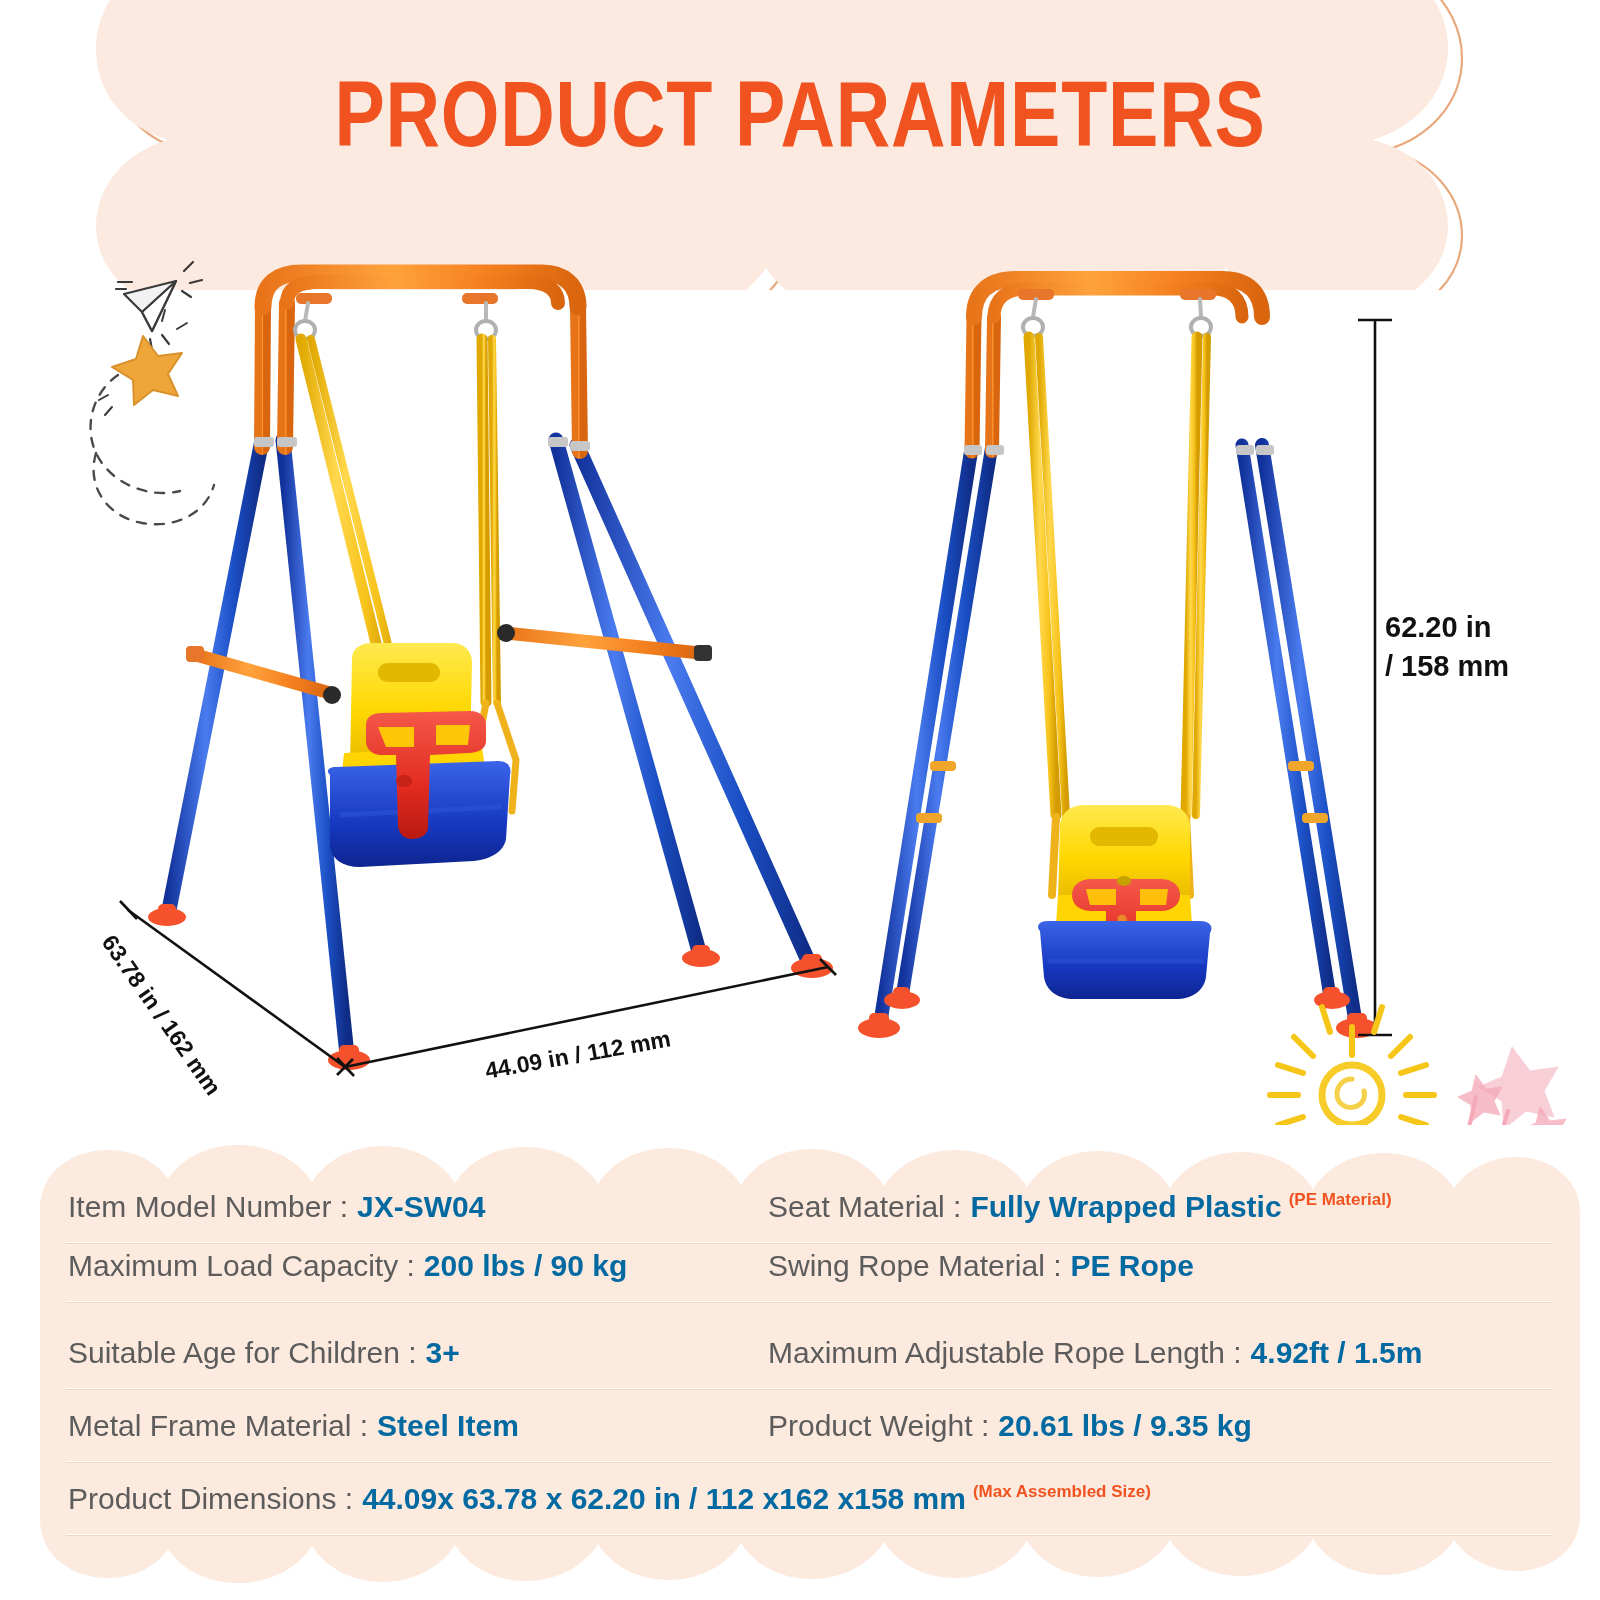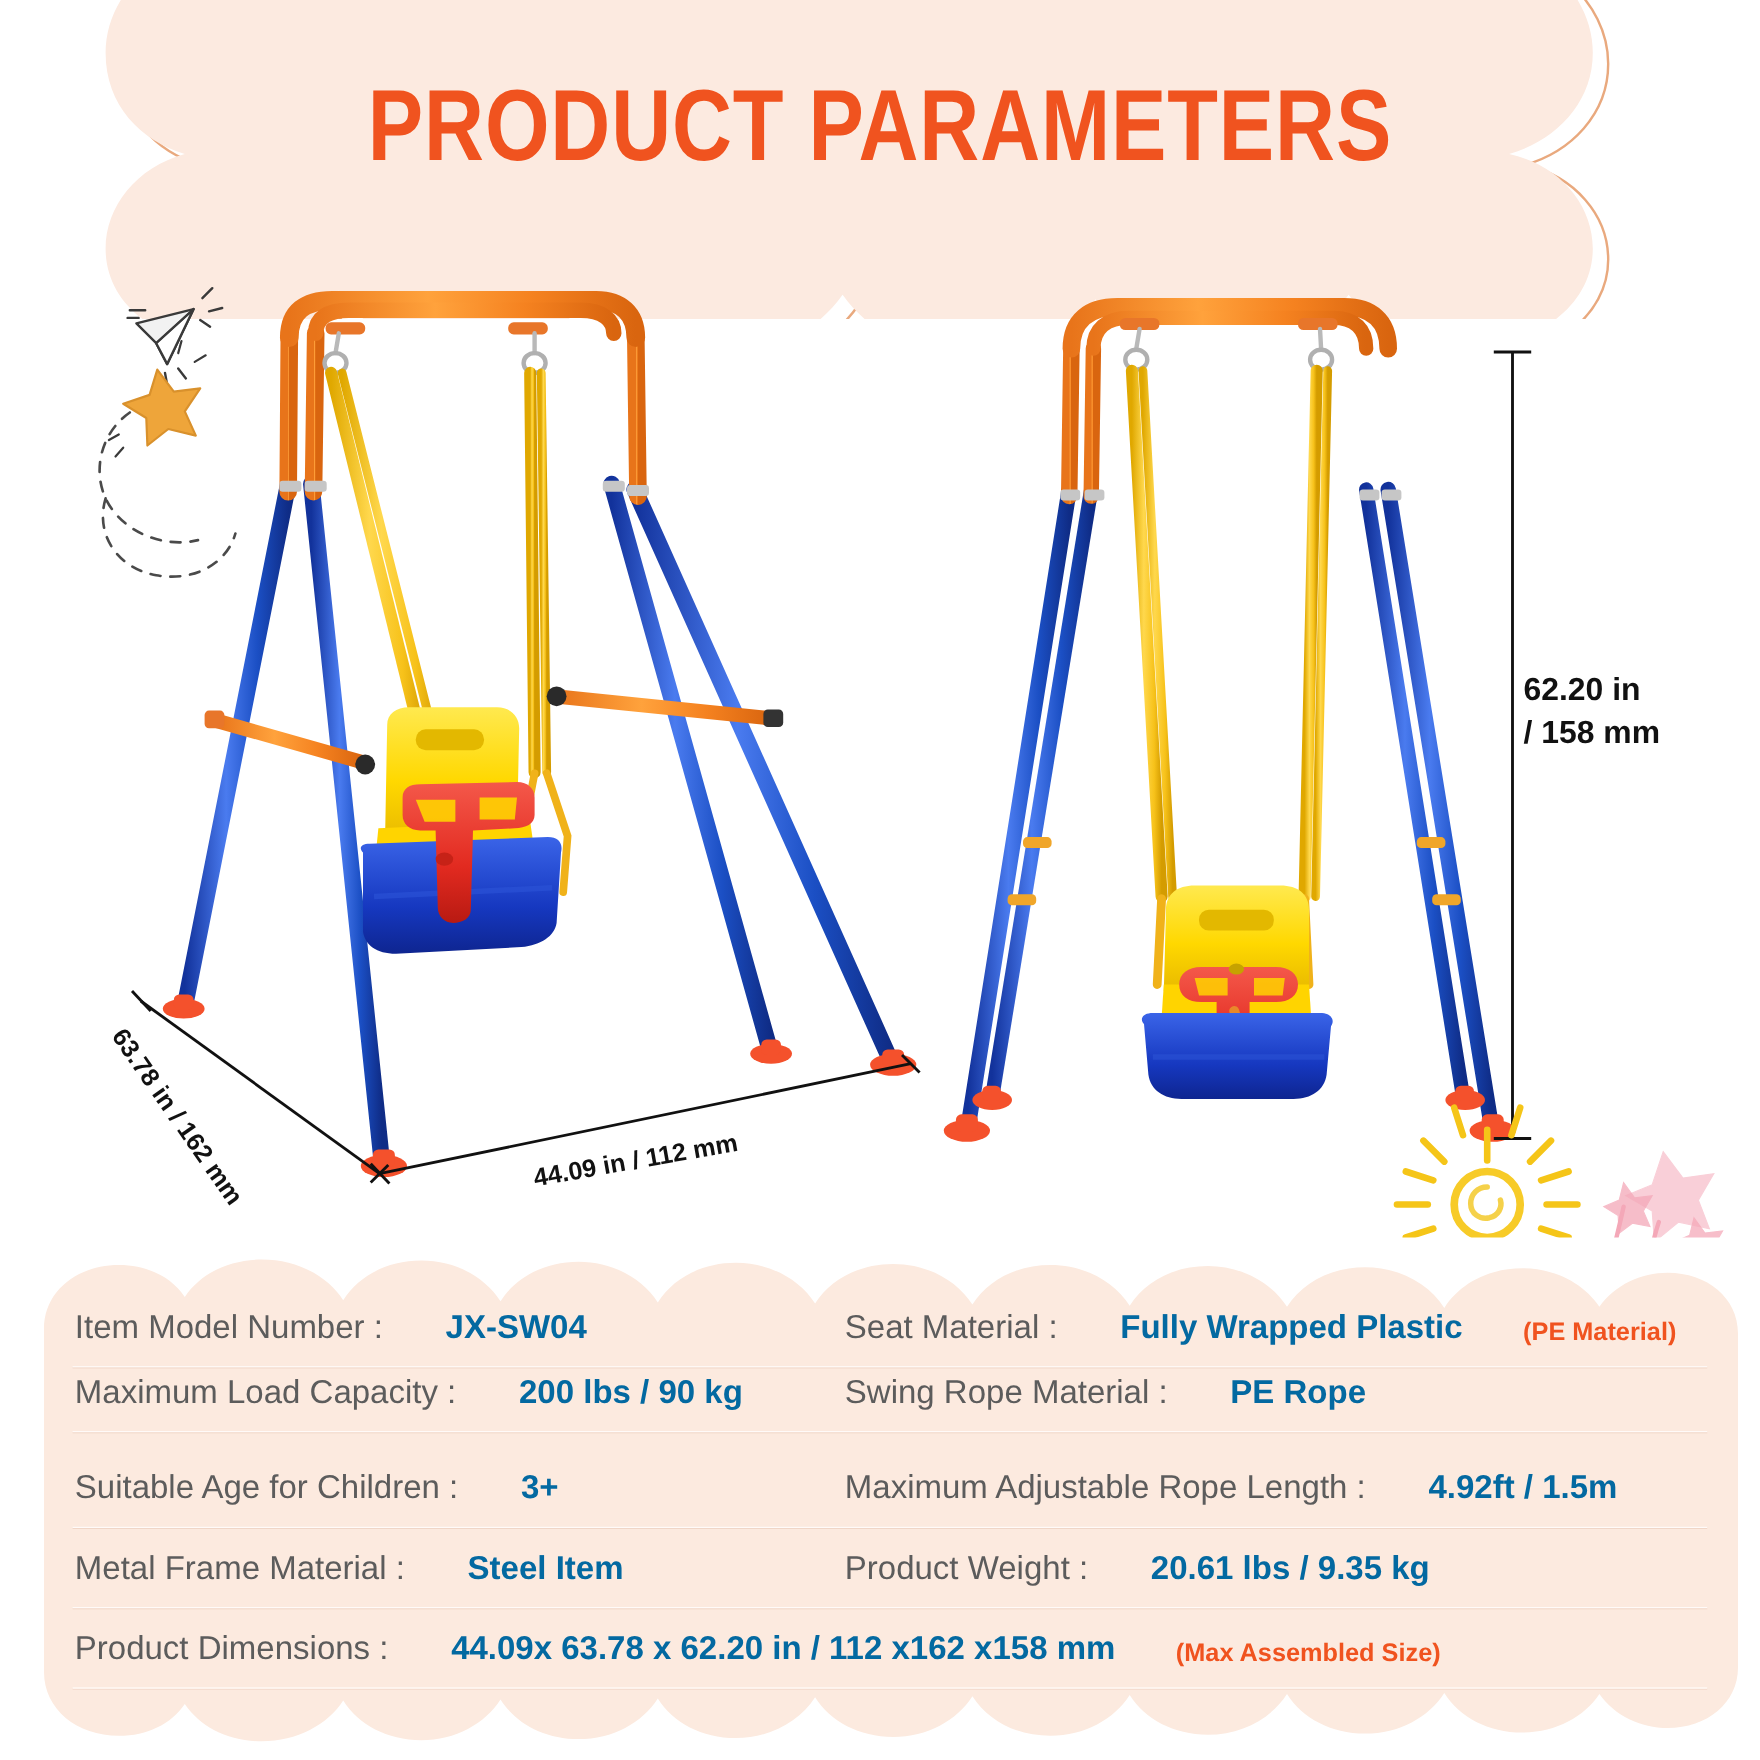--- a/index.html
+++ b/index.html
@@ -50,31 +50,30 @@
   .row{
     position:absolute;left:38px;width:1524px;height:73px;
     display:flex;align-items:center;
   }
   .row .divider{
     position:absolute;left:28px;right:10px;bottom:0;height:1px;
     background:rgba(255,255,255,0.85);
     box-shadow:0 1px 0 rgba(226,190,170,0.45);
   }
   .cell{
-    display:flex;align-items:flex-end;
+    display:flex;align-items:flex-start;
     font-size:30px;
     white-space:nowrap;
-    gap:48px;
   }
   .cell.left{position:absolute;left:30px;}
   .cell.right{position:absolute;left:730px;}
   .cell.full{position:absolute;left:30px;}
   .lbl{color:#5c5c5c;font-weight:normal;}
   .val{color:#0369a1;font-weight:bold;margin-left:9px;}
-  .note{color:#F0531F;font-weight:bold;font-size:23px;margin-left:7px;}
+  .note{color:#F0531F;font-weight:bold;font-size:17px;margin-left:7px;}
 </style>
 </head>
 <body>
 
 <div id="stage">
 
   <div id="header">
     <svg width="1600" height="290" viewBox="0 0 1600 290">
 
       <path d="M230 -60

